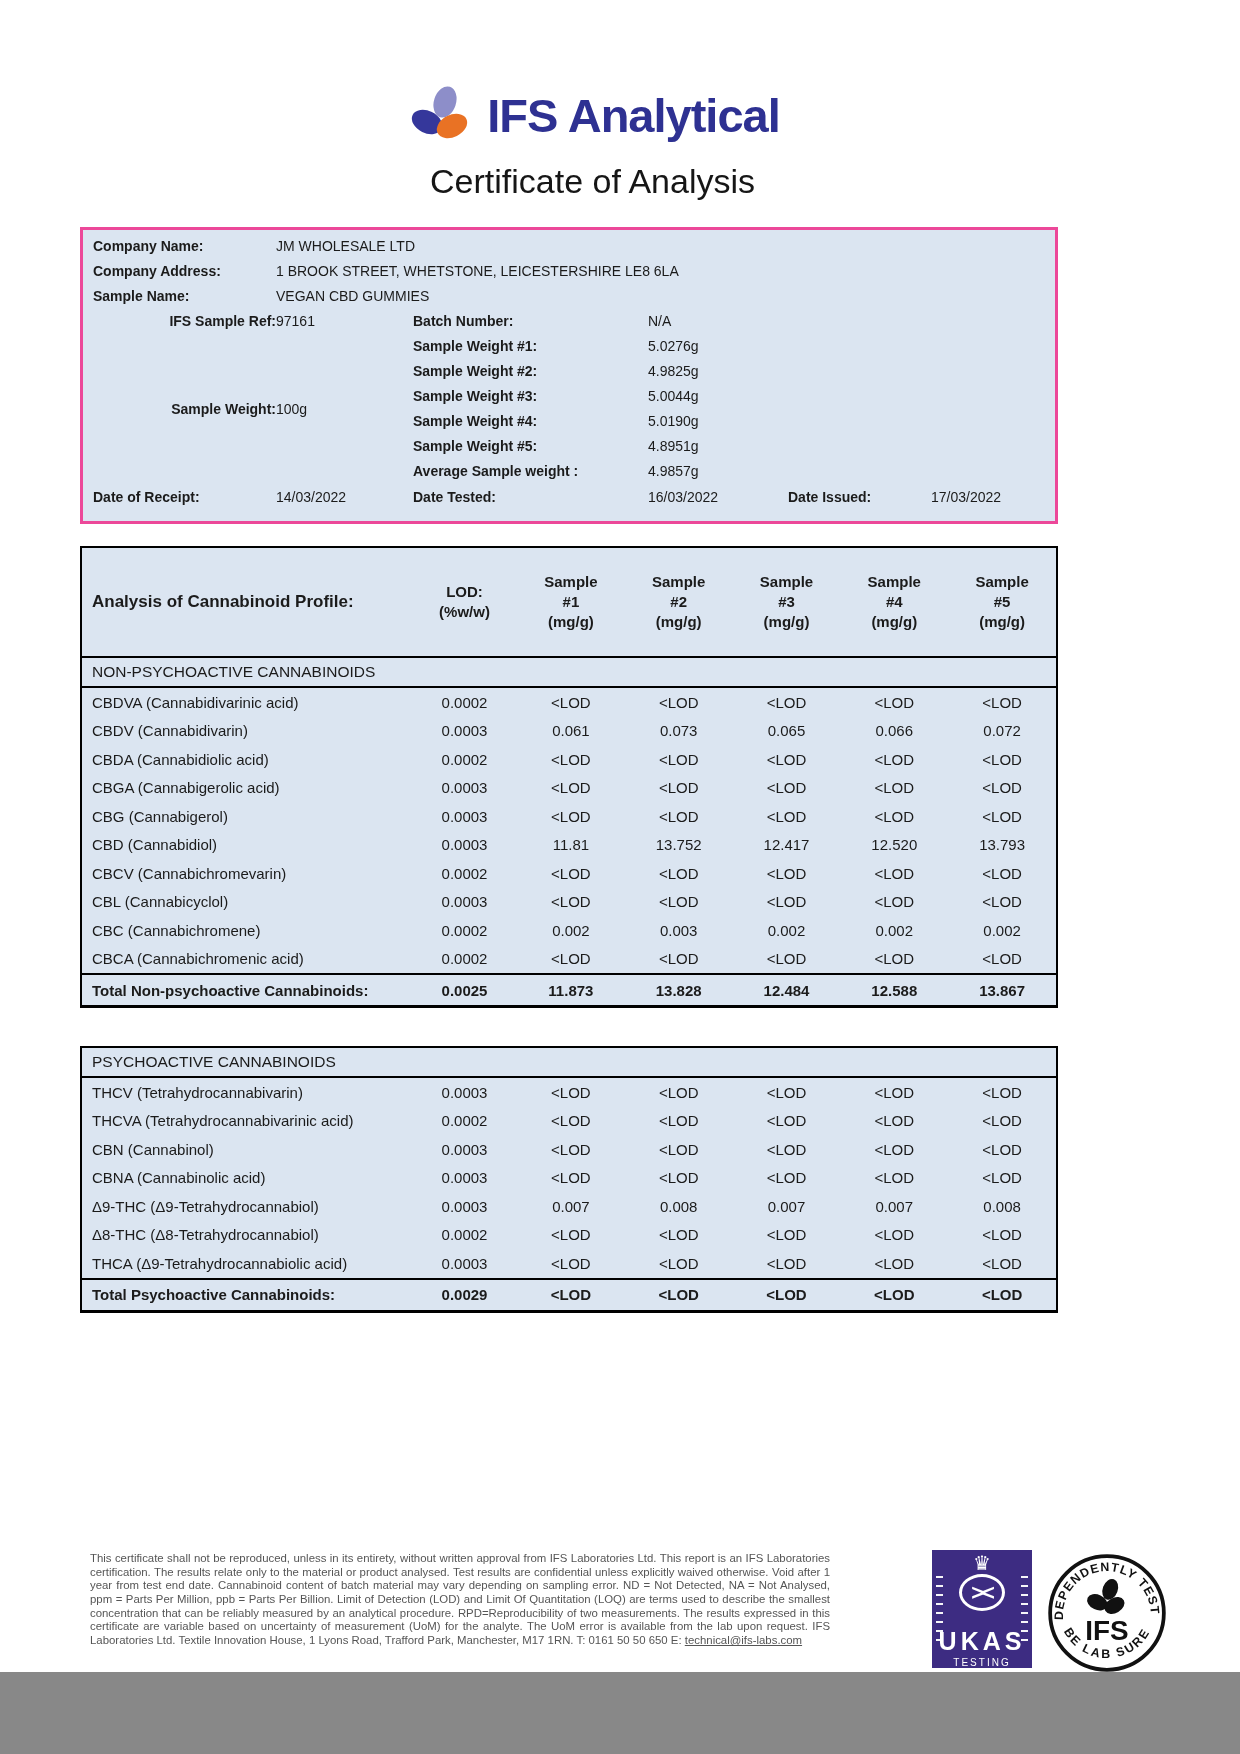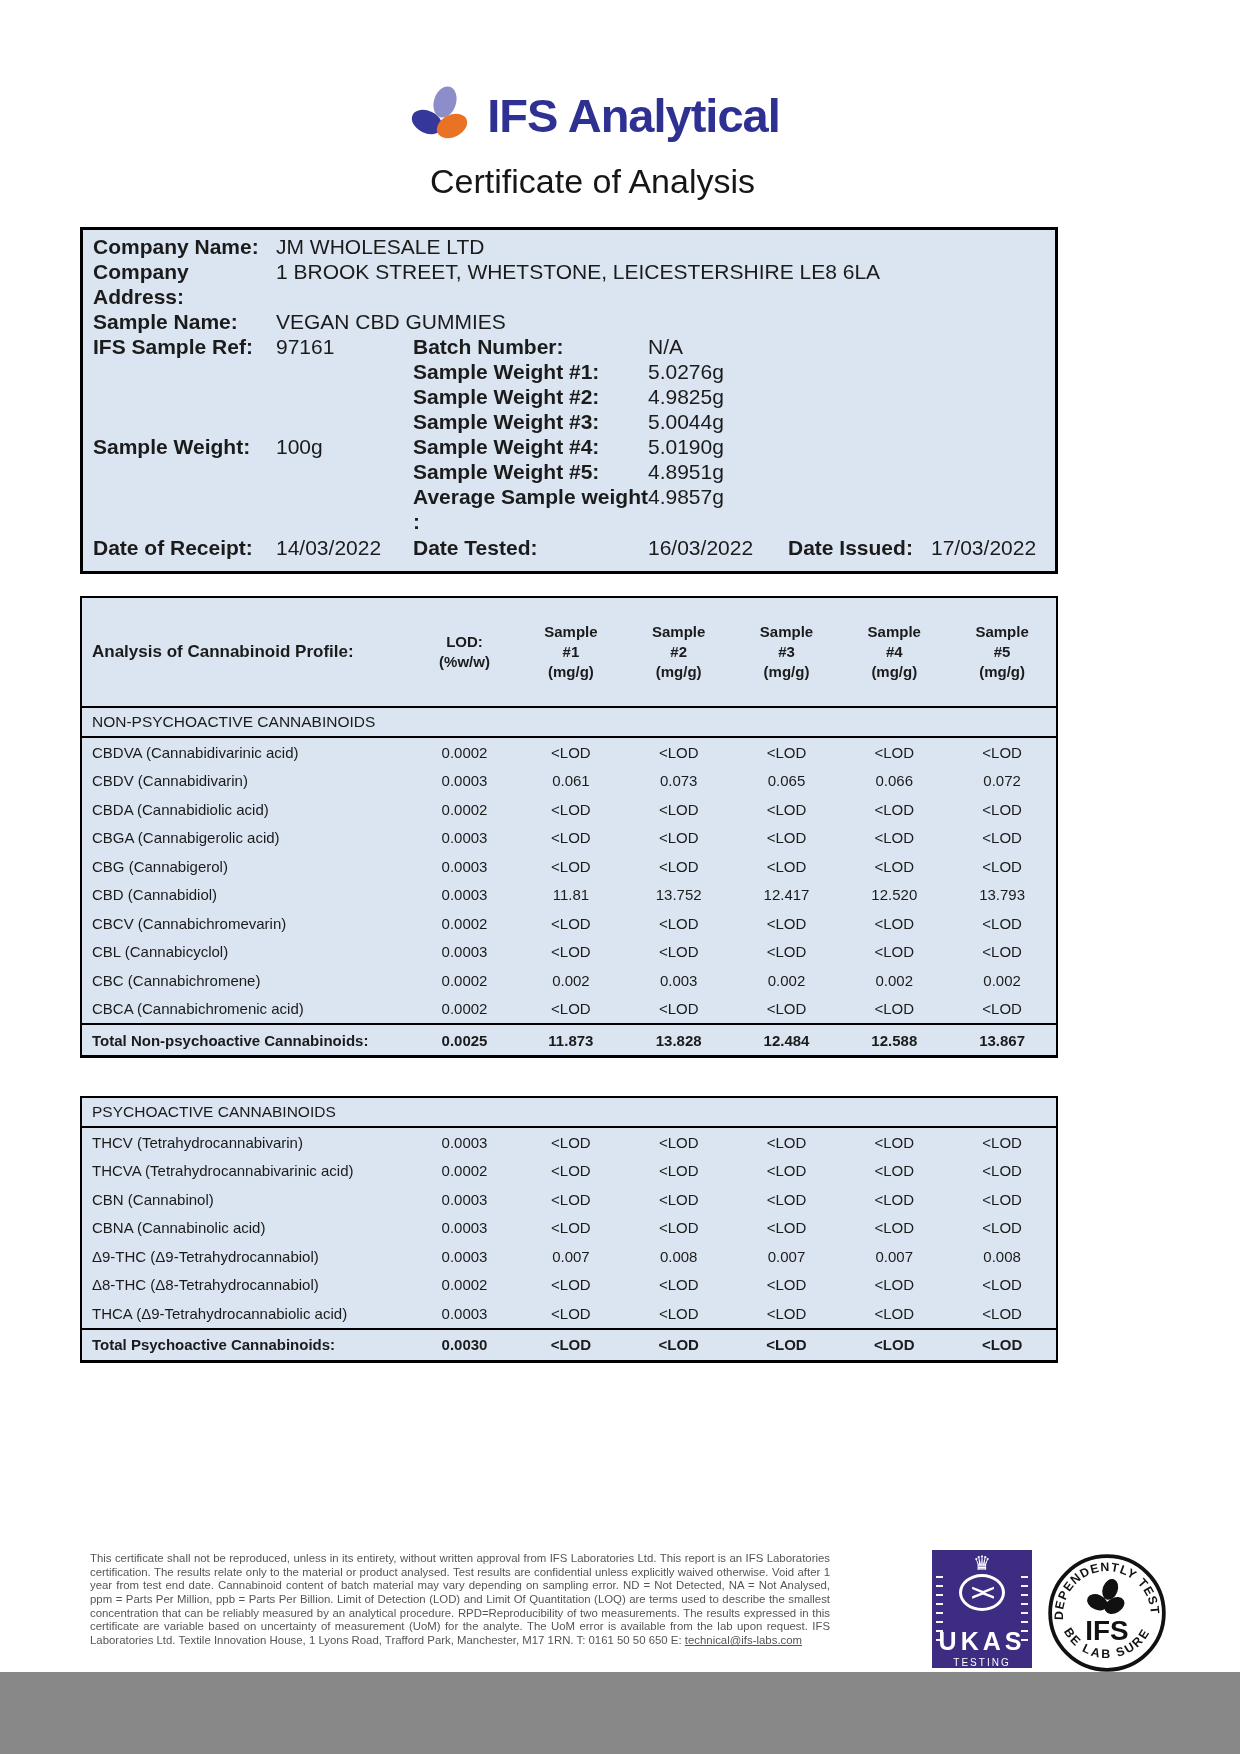--- a/index.html
+++ b/index.html
@@ -10,27 +10,27 @@
     font-family:"Liberation Sans", sans-serif; color:#1b1b1b;
   }
   
   .logo-row { display:flex; align-items:center; justify-content:center; padding-top:82px; margin-left:-55px; }
   .logo-icon { width:70px; height:66px; margin-right:12px; }
   .brand-name { font-size:47px; font-weight:bold; color:#2e3192; letter-spacing:-1px; }
   .doc-title { text-align:center; margin:14px 0 0 -55px; font-size:34px; color:#161616; }
   
   .info-table {
     margin:26px 80px 16px 80px; width:978px; background:#dbe5f1;
-    border:3px solid #000000; padding:4px 0 0 0; font-size:21px;
+    border:3px solid #ec4899; padding:4px 0 0 0; font-size:14px;
   }
   .i-row { display:flex; line-height:25px; }
   .i-label { font-weight:bold; width:193px; padding-left:10px; flex:none; }
   .i-value { flex:1; }
   .i-block { display:flex; }
-  .i-left { width:330px; flex:none; display:flex; flex-direction:column; }
+  .i-left { width:330px; flex:none; display:flex; flex-direction:column;text-align:right; }
   .i-left .i-ref { display:flex; line-height:25px; }
   .i-left .i-sw { display:flex; flex:1; align-items:center; }
   .i-ref .i-label, .i-sw .i-label { width:193px; padding-left:10px; flex:none; font-weight:bold; }
   .i-right { flex:1; }
   .ir-row { display:flex; line-height:25px; }
   .ir-label { font-weight:bold; width:235px; flex:none; }
   .ir-value { flex:1; }
   .i-dates { display:flex; line-height:27px; padding-bottom:10px; }
   .d1l { width:193px; padding-left:10px; font-weight:bold; flex:none; }
   .d1v { width:137px; flex:none; }
@@ -352,21 +352,21 @@
           <div class="a-cell">0.0003</div>
           <div class="a-cell">&lt;LOD</div>
           <div class="a-cell">&lt;LOD</div>
           <div class="a-cell">&lt;LOD</div>
           <div class="a-cell">&lt;LOD</div>
           <div class="a-cell">&lt;LOD</div>
         </div>
       </div>
     <div class="a-grid a-total">
       <div class="a-name">Total Psychoactive Cannabinoids:</div>
-      <div class="a-cell">0.0030</div>
+      <div class="a-cell">0.0029</div>
       <div class="a-cell">&lt;LOD</div>
       <div class="a-cell">&lt;LOD</div>
       <div class="a-cell">&lt;LOD</div>
       <div class="a-cell">&lt;LOD</div>
       <div class="a-cell">&lt;LOD</div>
     </div>
   </section>
 
   <p class="disclaimer"><span>This certificate shall not be reproduced, unless in its entirety, without written approval from IFS Laboratories Ltd. This report is an IFS Laboratories certification. The results relate only to the material or product analysed. Test results are confidential unless explicitly waived otherwise. Void after 1 year from test end date. Cannabinoid content of batch material may vary depending on sampling error. ND = Not Detected, NA = Not Analysed, ppm = Parts Per Million, ppb = Parts Per Billion. Limit of Detection (LOD) and Limit Of Quantitation (LOQ) are terms used to describe the smallest concentration that can be reliably measured by an analytical procedure. RPD=Reproducibility of two measurements. The results expressed in this certificate are variable based on uncertainty of measurement (UoM) for the analyte. The UoM error is available from the lab upon request. IFS Laboratories Ltd. Textile Innovation House, 1 Lyons Road, Trafford Park, Manchester, M17 1RN. T: 0161 50 50 650 E: </span><span class="email">technical@ifs-labs.com</span></p>
 

